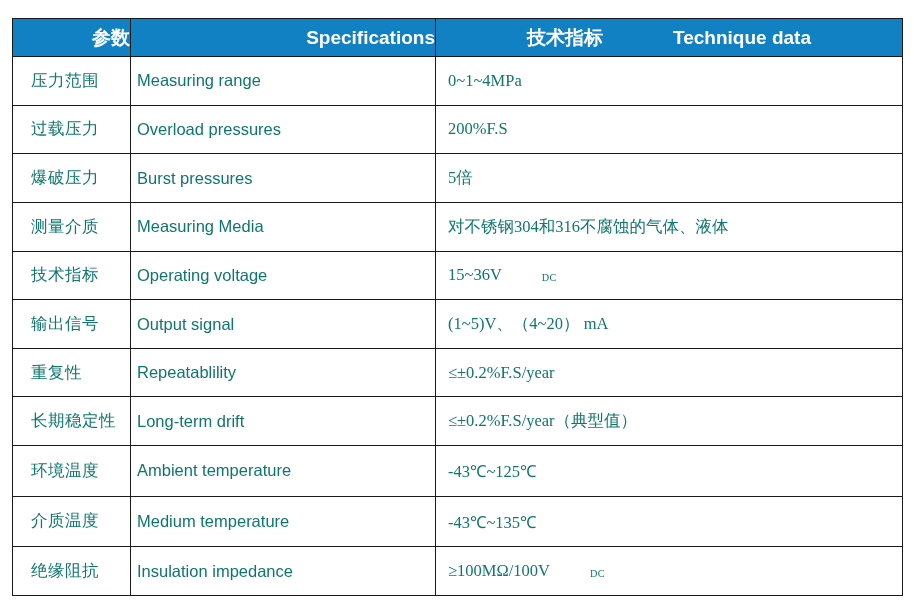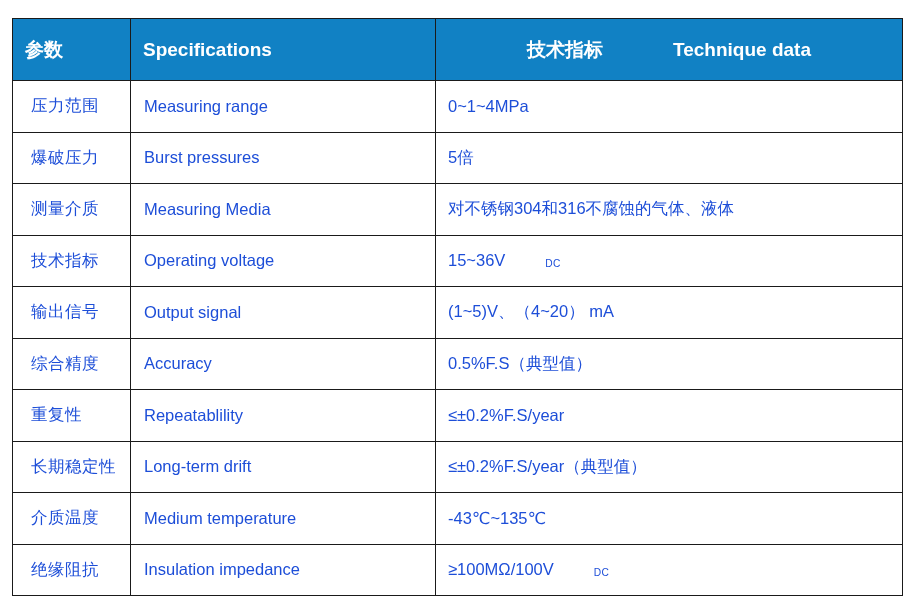--- a/index.html
+++ b/index.html
@@ -29,44 +29,45 @@
     overflow: hidden;
     white-space: nowrap;
   }
   
   table.spec-table thead th {
     background: #1181c4;
     color: #ffffff;
     font-weight: bold;
     font-size: 19px;
     height: 37px;
-    text-align: left;
-    padding: 12px;
+    text-align: right;
+    padding: 0;
   }
   .tech-header-inner {
     display: flex;
     justify-content: center;
     align-items: center;
     gap: 70px;
   }
   
   table.spec-table tbody td {
-    color: #1d4ed8;
+    color: #0f766e;
     font-size: 16.5px;
   }
   td.param-cell {
     font-size: 16px;
     padding-left: 18px;
     letter-spacing: 0.5px;
   }
   td.spec-cell {
-    padding-left: 13px;
+    padding-left: 6px;
   }
   td.value-cell {
     padding-left: 12px;
+    font-family: Liberation Serif, serif;
   }
   .vsub {
     font-size: 0.62em;
     vertical-align: -0.08em;
     letter-spacing: 0.3px;
     margin-left: 40px;
   }
 </style>
 </head>
 <body>
@@ -94,53 +95,58 @@
         </th>
       </tr>
     </thead>
     <tbody>
       <tr>
         <td class="param-cell">压力范围</td>
         <td class="spec-cell">Measuring range</td>
         <td class="value-cell">0~1~4MPa</td>
       </tr>
       <tr>
+        <td class="param-cell">过载压力</td>
+        <td class="spec-cell">Overload pressures</td>
+        <td class="value-cell">200%F.S</td>
+      </tr>
+      <tr>
         <td class="param-cell">爆破压力</td>
         <td class="spec-cell">Burst pressures</td>
         <td class="value-cell">5倍</td>
       </tr>
       <tr>
         <td class="param-cell">测量介质</td>
         <td class="spec-cell">Measuring Media</td>
         <td class="value-cell">对不锈钢304和316不腐蚀的气体、液体</td>
       </tr>
       <tr>
         <td class="param-cell">技术指标</td>
         <td class="spec-cell">Operating voltage</td>
         <td class="value-cell"><span>15~36V</span><span class="vsub">DC</span></td>
       </tr>
       <tr>
         <td class="param-cell">输出信号</td>
         <td class="spec-cell">Output signal</td>
         <td class="value-cell">(1~5)V、（4~20） mA</td>
       </tr>
       <tr>
-        <td class="param-cell">综合精度</td>
-        <td class="spec-cell">Accuracy</td>
-        <td class="value-cell">0.5%F.S（典型值）</td>
-      </tr>
-      <tr>
         <td class="param-cell">重复性</td>
         <td class="spec-cell">Repeatablility</td>
         <td class="value-cell">≤±0.2%F.S/year</td>
       </tr>
       <tr>
         <td class="param-cell">长期稳定性</td>
         <td class="spec-cell">Long-term drift</td>
         <td class="value-cell">≤±0.2%F.S/year（典型值）</td>
+      </tr>
+      <tr>
+        <td class="param-cell">环境温度</td>
+        <td class="spec-cell">Ambient temperature</td>
+        <td class="value-cell">-43℃~125℃</td>
       </tr>
       <tr>
         <td class="param-cell">介质温度</td>
         <td class="spec-cell">Medium temperature</td>
         <td class="value-cell">-43℃~135℃</td>
       </tr>
       <tr>
         <td class="param-cell">绝缘阻抗</td>
         <td class="spec-cell">Insulation impedance</td>
         <td class="value-cell"><span>≥100MΩ/100V</span><span class="vsub">DC</span></td>

